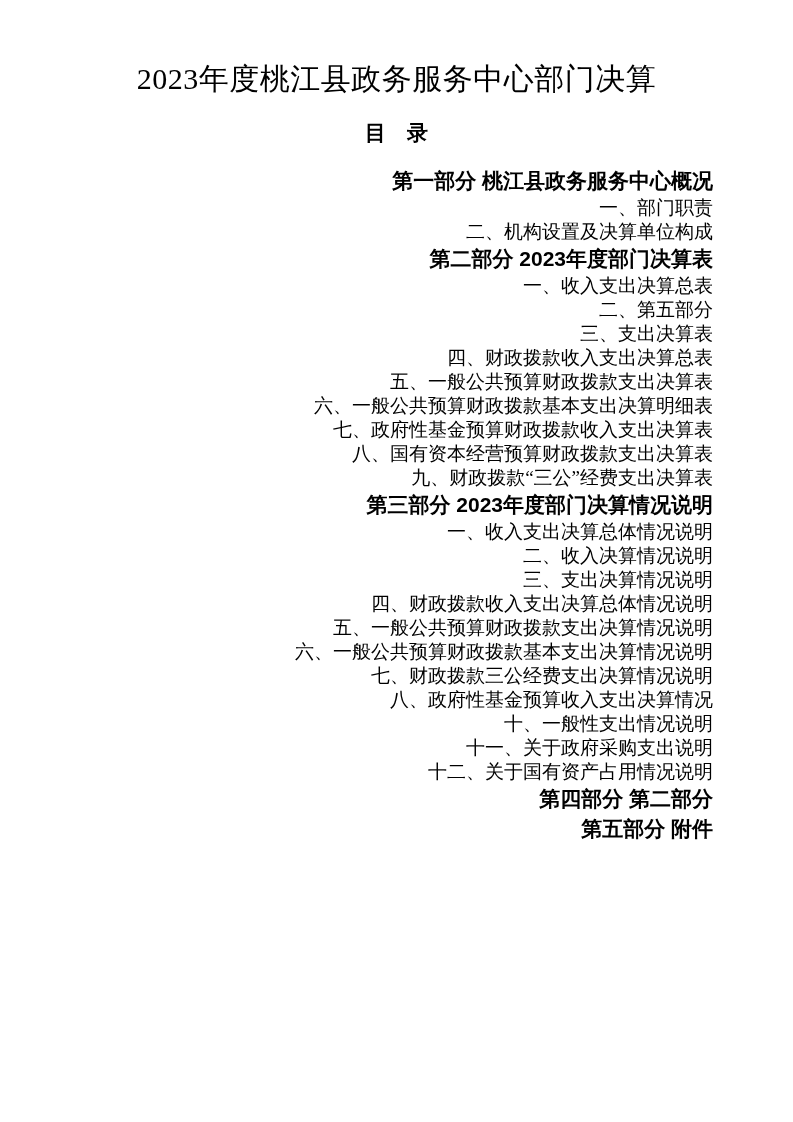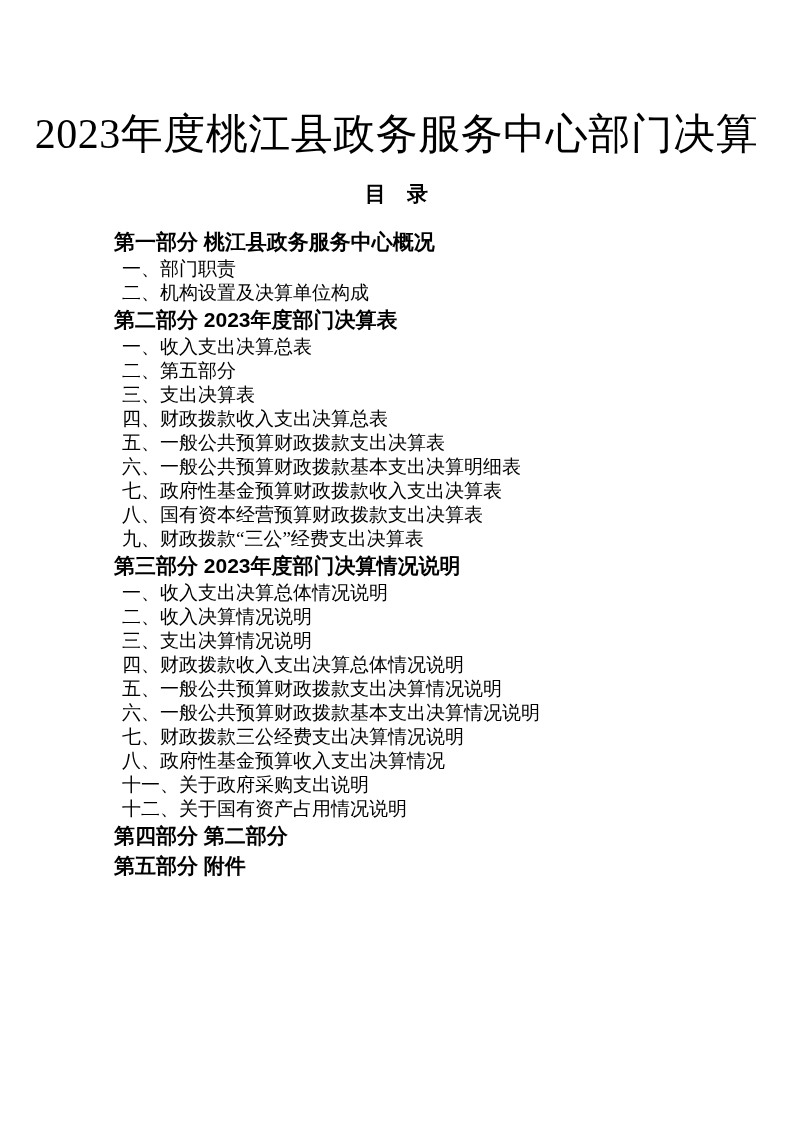--- a/index.html
+++ b/index.html
@@ -12,39 +12,40 @@
     width: 793px;
     height: 1122px;
     background: #ffffff;
     color: #000000;
     font-family: "Liberation Serif", "DejaVu Serif", serif;
     overflow: hidden;
     box-sizing: border-box;
   }
   .doc-title {
     margin: 0;
-    padding-top: 110px;
+    padding-top: 62px;
     text-align: center;
-    font-size: 42px;
+    font-size: 30px;
     font-weight: 400;
     line-height: 1.15;
     letter-spacing: 0.5px;
     white-space: nowrap;
   }
   .toc-heading {
     margin: 25px 0 0 0;
     text-align: center;
     font-size: 21px;
     font-weight: 700;
     line-height: 1.1;
   }
   .toc {
     margin-top: 21px;
     padding-left: 114px;
     padding-right: 80px;
+    text-align: right;
   }
   .toc-entry {
     white-space: nowrap;
   }
   .toc-entry.section {
     font-family: "Liberation Sans", "DejaVu Sans", sans-serif;
     font-size: 21px;
     font-weight: 700;
     line-height: 30px;
   }
@@ -81,18 +82,19 @@
       <div class="toc-entry item">九、财政拨款“三公”经费支出决算表</div>
       <div class="toc-entry section">第三部分 2023年度部门决算情况说明</div>
       <div class="toc-entry item">一、收入支出决算总体情况说明</div>
       <div class="toc-entry item">二、收入决算情况说明</div>
       <div class="toc-entry item">三、支出决算情况说明</div>
       <div class="toc-entry item">四、财政拨款收入支出决算总体情况说明</div>
       <div class="toc-entry item">五、一般公共预算财政拨款支出决算情况说明</div>
       <div class="toc-entry item">六、一般公共预算财政拨款基本支出决算情况说明</div>
       <div class="toc-entry item">七、财政拨款三公经费支出决算情况说明</div>
       <div class="toc-entry item">八、政府性基金预算收入支出决算情况</div>
+      <div class="toc-entry item">十、一般性支出情况说明</div>
       <div class="toc-entry item">十一、关于政府采购支出说明</div>
       <div class="toc-entry item">十二、关于国有资产占用情况说明</div>
       <div class="toc-entry section">第四部分 第二部分</div>
       <div class="toc-entry section">第五部分 附件</div>
     </div>
 </div>
 
 </body></html>

